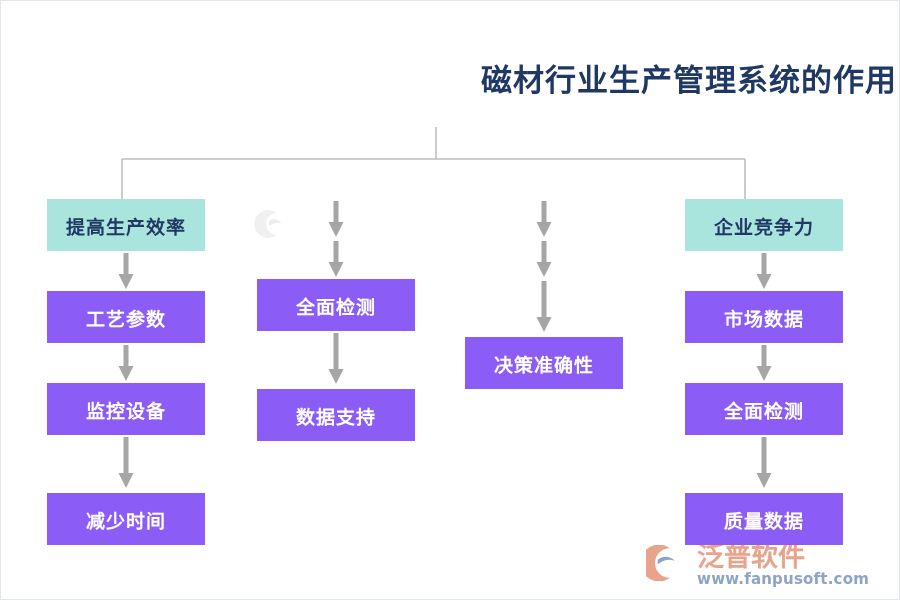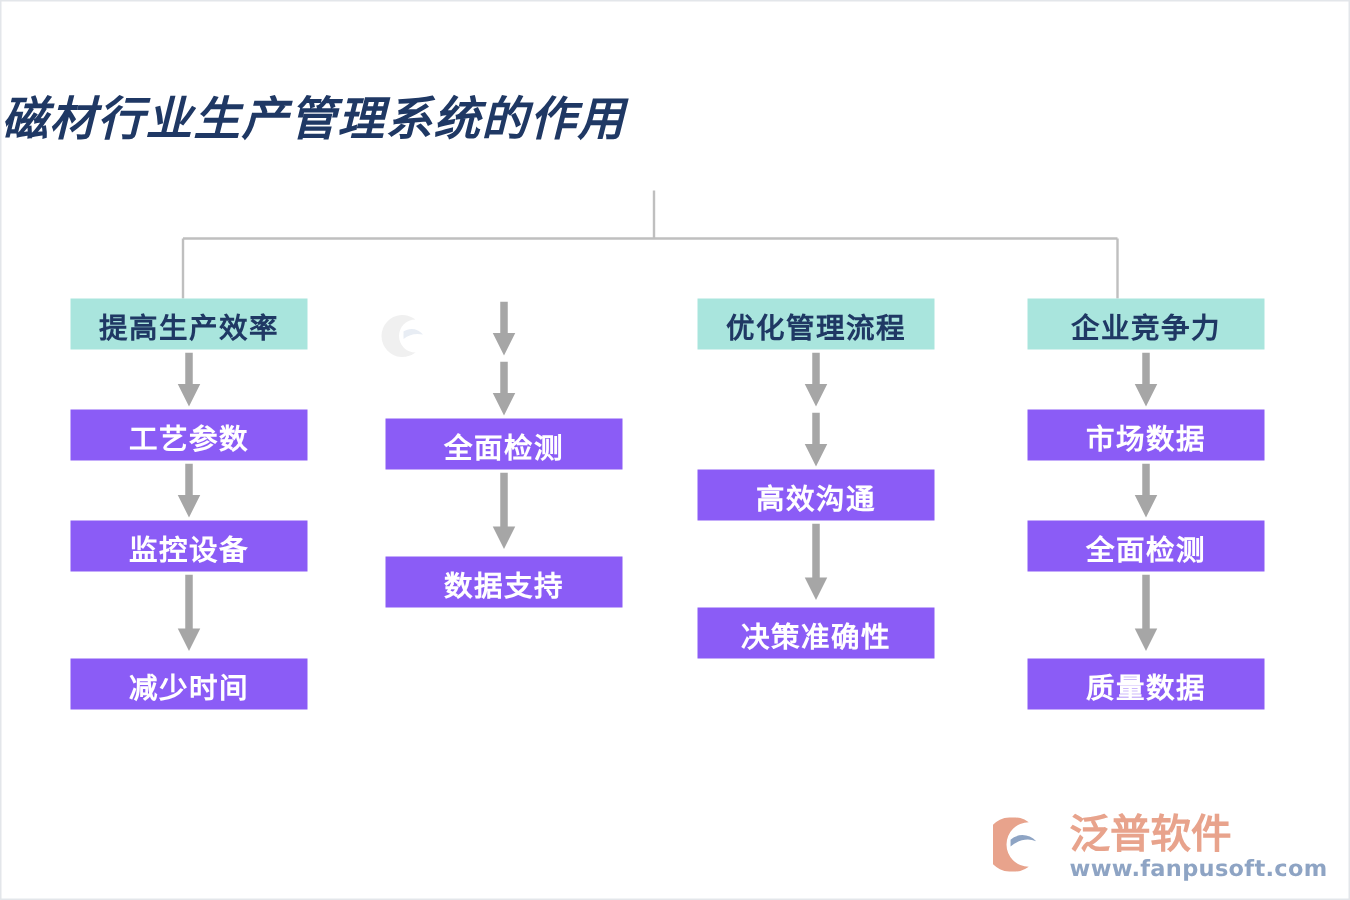--- a/index.html
+++ b/index.html
@@ -28,28 +28,27 @@
     border: 1px solid #e3e6ea;
     overflow: hidden;
   }
 
   
   #page-title {
     position: absolute;
     left: 0;
     top: 58px;
     width: 896px;
-    text-align: left;
+    text-align: right;
     font-size: 31px;
     font-weight: 700;
     letter-spacing: 1px;
     color: #1f3864;
     line-height: 42px;
     white-space: nowrap;
-    font-style: italic;
   }
 
   
   #connector-layer {
     position: absolute;
     left: 0;
     top: 0;
     width: 900px;
     height: 600px;
     pointer-events: none;
@@ -61,21 +60,21 @@
     top: 198px;
     width: 158px;
   }
   .column.col-0 { left: 46px;  }
   .column.col-1 { left: 256px; }
   .column.col-2 { left: 464px; }
   .column.col-3 { left: 684px; }
 
   .node {
     width: 158px;
-    height: 34px;
+    height: 52px;
     display: flex;
     align-items: center;
     justify-content: center;
     font-size: 19px;
     font-weight: 700;
     letter-spacing: 1px;
     white-space: nowrap;
     position: relative;
     z-index: 2;
   }
@@ -113,21 +112,21 @@
     width: 40px;
     height: 30px;
     z-index: 3;
     opacity: .38;
     pointer-events: none;
   }
 
   
   #brand-logo {
     position: absolute;
-    right: 14px;
+    right: 30px;
     bottom: 12px;
     display: flex;
     align-items: flex-start;
     gap: 15px;
   }
   #brand-logo .logo-mark { width: 36px; height: 36px; flex: none; margin-top: 3px; }
   #brand-logo .logo-text-block { display: flex; flex-direction: column; }
   #brand-logo .logo-name {
     font-size: 27px;
     font-weight: 700;
@@ -219,38 +218,36 @@
       <svg class="arrow-down" viewBox="0 0 18 54" width="18" height="54">
         <rect x="6.5" y="0" width="5" height="38" fill="#a6a6a6"></rect>
         <polygon points="1.5,36 16.5,36 9,51" fill="#a6a6a6"></polygon>
       </svg>
     </div>
 
     <div class="node level-sub">数据支持</div>
   </div>
 
   <div class="column col-2">
-    <div class="node level-head">优化管理流程</div>
-
-    <div class="gap">
-      <svg class="arrow-down" viewBox="0 0 18 38" width="18" height="38">
-        <rect x="6.5" y="0" width="5" height="23" fill="#a6a6a6"></rect>
-        <polygon points="1.5,21 16.5,21 9,36" fill="#a6a6a6"></polygon>
-      </svg>
-    </div>
-
-
-    <div class="gap">
-      <svg class="arrow-down" viewBox="0 0 18 38" width="18" height="38">
-        <rect x="6.5" y="0" width="5" height="23" fill="#a6a6a6"></rect>
-        <polygon points="1.5,21 16.5,21 9,36" fill="#a6a6a6"></polygon>
-      </svg>
-    </div>
-
-    <div class="node level-sub">高效沟通</div>
+
+    <div class="gap">
+      <svg class="arrow-down" viewBox="0 0 18 38" width="18" height="38">
+        <rect x="6.5" y="0" width="5" height="23" fill="#a6a6a6"></rect>
+        <polygon points="1.5,21 16.5,21 9,36" fill="#a6a6a6"></polygon>
+      </svg>
+    </div>
+
+
+    <div class="gap">
+      <svg class="arrow-down" viewBox="0 0 18 38" width="18" height="38">
+        <rect x="6.5" y="0" width="5" height="23" fill="#a6a6a6"></rect>
+        <polygon points="1.5,21 16.5,21 9,36" fill="#a6a6a6"></polygon>
+      </svg>
+    </div>
+
 
     <div class="gap gap-tall">
       <svg class="arrow-down" viewBox="0 0 18 54" width="18" height="54">
         <rect x="6.5" y="0" width="5" height="38" fill="#a6a6a6"></rect>
         <polygon points="1.5,36 16.5,36 9,51" fill="#a6a6a6"></polygon>
       </svg>
     </div>
 
     <div class="node level-sub">决策准确性</div>
   </div>

